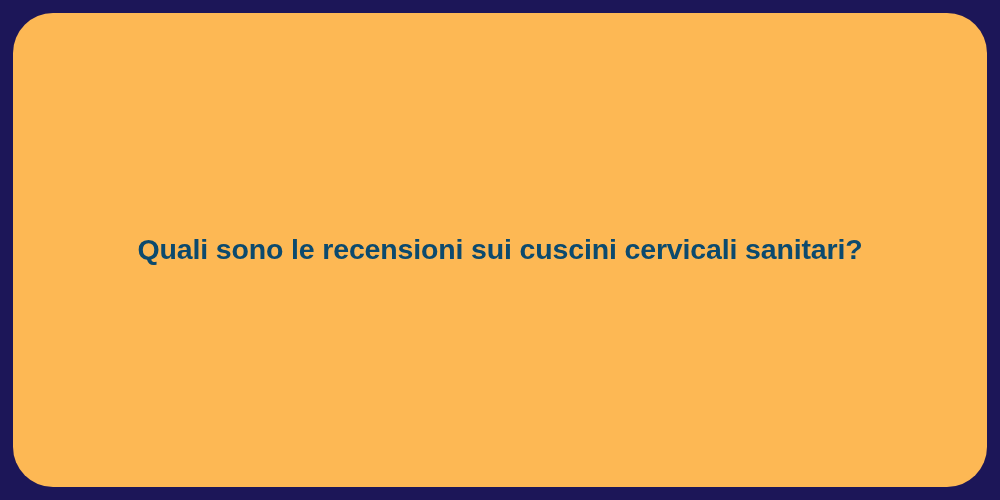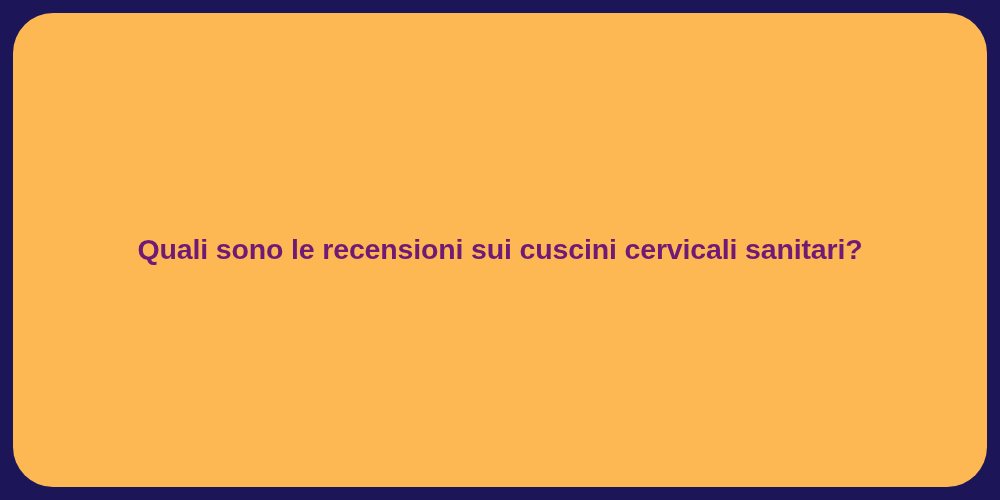--- a/index.html
+++ b/index.html
@@ -43,21 +43,21 @@
     box-sizing: border-box;
   }
 
   .headline {
     margin: 8px;
     font-family: "Liberation Sans", sans-serif;
     font-size: 28.5px;
     font-weight: bold;
     line-height: 1.25;
     letter-spacing: -0.15px;
-    color: #701a75;
+    color: #0c4a6e;
     text-align: center;
     white-space: nowrap;
   }
 </style>
 </head>
 <body>
 
 <div class="frame">
   <div class="card">
     <div class="card-inner">

